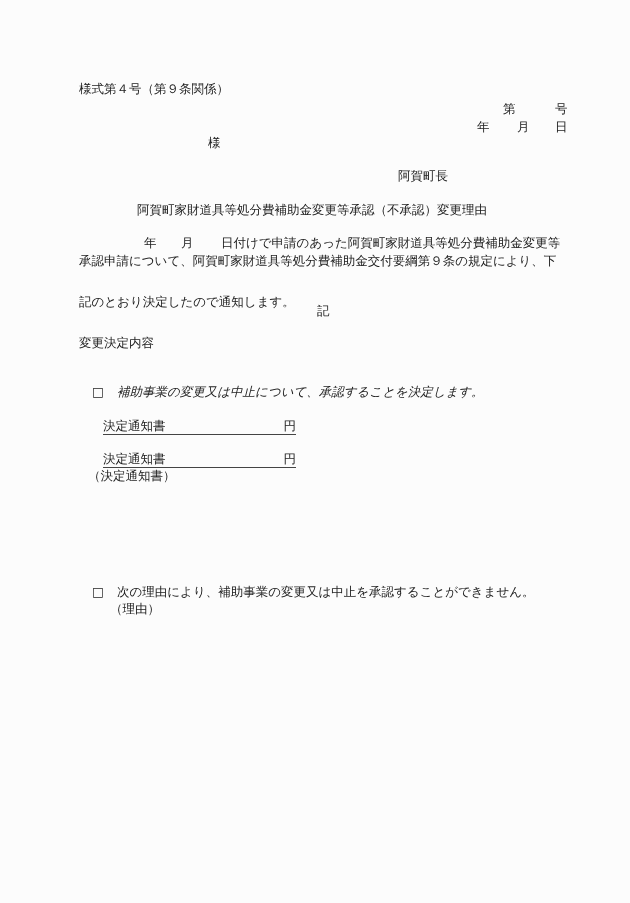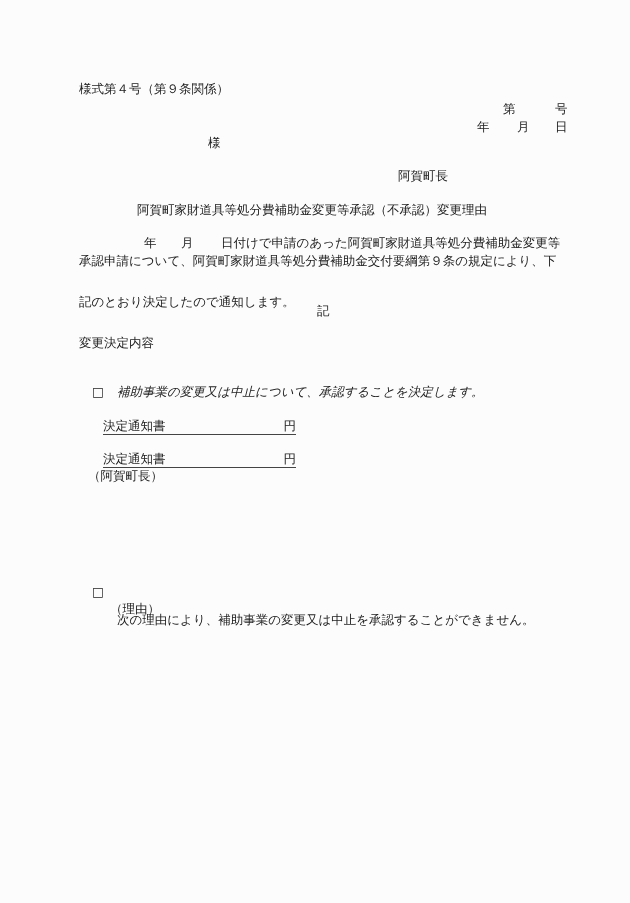--- a/index.html
+++ b/index.html
@@ -68,22 +68,22 @@
   <div class="underline-field" style="left:103px; top:420px; width:193px;">
     <span class="lbl">決定通知書</span>
     <span class="unit">円</span>
   </div>
 
   <div class="underline-field" style="left:103px; top:453px; width:193px;">
     <span class="lbl">決定通知書</span>
     <span class="unit">円</span>
   </div>
 
-  <div class="t" style="left:88px; top:470px;">（阿賀町長）</div>
+  <div class="t" style="left:88px; top:470px;">（決定通知書）</div>
 
   <div class="t" style="left:92px; top:586px;">
     <span>□</span>
   </div>
-  <div class="t" style="left:117px; top:614px;">次の理由により、補助事業の変更又は中止を承認することができません。</div>
+  <div class="t" style="left:117px; top:586px;">次の理由により、補助事業の変更又は中止を承認することができません。</div>
 
   <div class="t" style="left:110px; top:603px;">（理由）</div>
 
 </div>
 
 </body></html>

